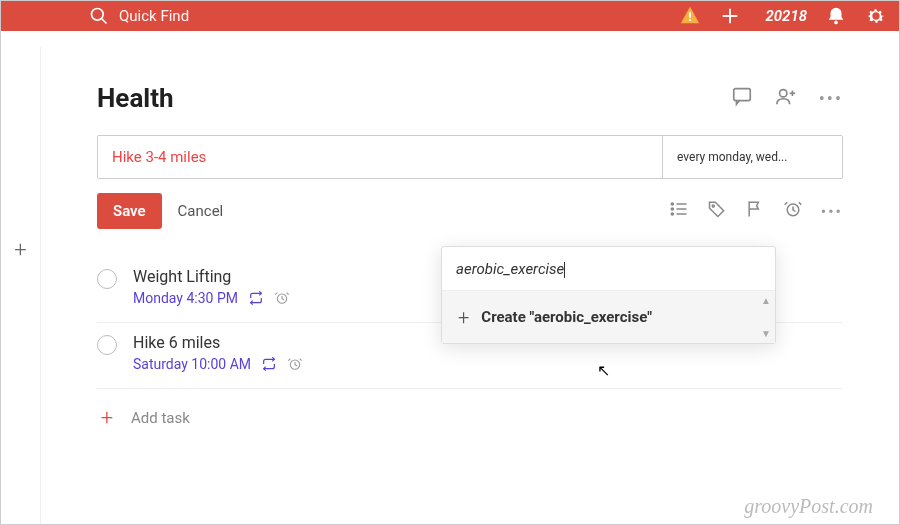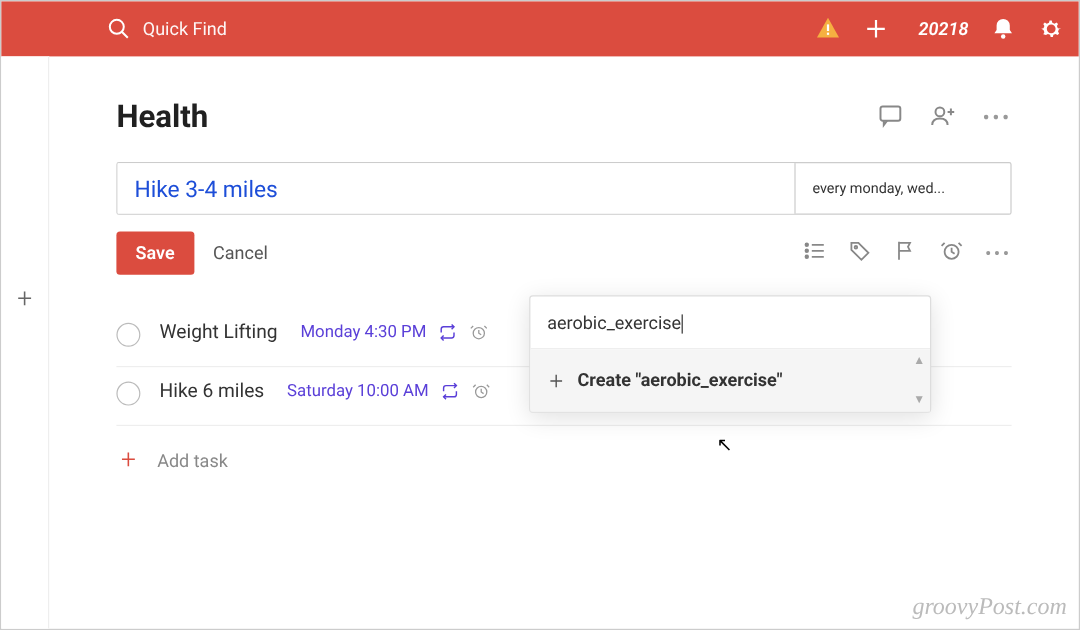--- a/index.html
+++ b/index.html
@@ -1,19 +1,19 @@
 <!DOCTYPE html>
 <html><head>
 <meta charset="utf-8">
 <style>
 * { margin:0; padding:0; box-sizing:border-box; font-family:-apple-system,BlinkMacSystemFont,"Segoe UI",Roboto,Arial,sans-serif; }
 body { width:900px; height:525px; background:#fff; border:1px solid #ccc; position:relative; overflow:hidden; }
 
 
-.topbar { background:#db4c3f; height:46px; display:flex; align-items:center; padding:0 12px 0 88px; color:#fff;gap:30px; }
+.topbar { background:#db4c3f; height:30px; display:flex; align-items:center; padding:0 12px 0 88px; color:#fff;gap:30px; }
 .search { display:flex; align-items:center; gap:10px; flex:1; }
 .search svg { width:20px; height:20px; }
 .search-text { font-size:15px; opacity:.95; }
 .top-actions { display:flex; align-items:center; gap:18px; }
 .top-actions > * { display:flex; align-items:center;font-style:italic; }
 .karma { display:flex; align-items:center; gap:6px; font-weight:600; font-size:15px; }
 .icon-btn svg { width:22px; height:22px; }
 
 
 .left-strip { position:absolute; left:0; top:46px; bottom:0; width:40px; border-right:1px solid #eee; background:#fff; display:flex; flex-direction:column; align-items:center; padding-top:190px; }
@@ -22,61 +22,61 @@
 
 .main { position:absolute; left:40px; right:0; top:46px; bottom:0; padding:36px 56px 16px 56px; }
 .page-head { display:flex; align-items:center; justify-content:space-between; margin-bottom:22px; }
 .title { font-size:26px; font-weight:700; color:#202020; }
 .head-actions { display:flex; gap:22px; align-items:center; color:#888; }
 .head-actions svg { width:22px; height:22px; }
 .dots { letter-spacing:2px; font-size:18px; color:#999; }
 
 
 .input-row { display:flex; border:1px solid #ccc; border-radius:2px; height:44px; }
-.input-row .task-name { flex:1; padding:0 14px; font-size:19px; border:none; outline:none; color:#1d4ed8; }
+.input-row .task-name { flex:1; padding:0 14px; font-size:15px; border:none; outline:none; color:#ef4444; }
 .input-row .date-cell { border-left:1px solid #ccc; width:180px; padding:0 14px; font-size:12px; color:#333; display:flex; align-items:center; white-space:nowrap; overflow:hidden; text-overflow:ellipsis; }
 
 
 .save-row { display:flex; align-items:center; margin-top:14px; gap:16px; }
 .save-btn { background:#db4c3f; color:#fff; border:none; padding:9px 16px; font-size:15px; font-weight:600; border-radius:3px; cursor:pointer; }
 .cancel { color:#555; font-size:15px; cursor:pointer; }
 .spacer { flex:1; }
 .tool-icons { display:flex; gap:18px; align-items:center; color:#888; }
 .tool-icons svg { width:20px; height:20px; }
 .tool-dots { color:#999; letter-spacing:2px; }
 
 
 .tasks { margin-top:28px; }
 .task { display:flex; align-items:flex-start; gap:16px; padding:10px 0 16px 0; border-bottom:1px solid #eee; }
 .circle { width:20px; height:20px; border:1.5px solid #bbb; border-radius:50%; margin-top:2px; flex-shrink:0; }
-.task-body { display:flex; flex-direction:row; gap:19px; }
+.task-body { display:flex; flex-direction:column; gap:4px; }
 .task-title { font-size:16px; color:#333; }
 .task-meta { display:flex; align-items:center; gap:10px; font-size:14px; color:#5a3fd8; }
 .task-meta svg { width:16px; height:16px; }
 .meta-icon { color:#999; }
 
 .add-task { display:flex; align-items:center; gap:14px; padding:16px 0; color:#888; font-size:15px; }
 .add-task .plus-ico { color:#db4c3f; font-size:22px; font-weight:300; width:20px; text-align:center; }
 
 
 .popup { position:absolute; left:440px; top:245px; width:335px; background:#fff; border:1px solid #ddd; border-radius:3px; box-shadow:0 4px 20px rgba(0,0,0,.12); }
-.popup-input-wrap { padding:12px 14px; border-bottom:1px solid #eee; }
+.popup-input-wrap { padding:12px 14px; border-bottom:1px solid #eee;font-style:italic; }
 .popup-input { border:none; outline:none; font-size:15px; width:100%; color:#333; }
 .cursor { display:inline-block; width:1px; height:16px; background:#333; vertical-align:middle; }
 .popup-body { position:relative; }
 .popup-msg { padding:12px 16px; color:#888; font-size:14px; }
 .popup-create { padding:14px 16px; display:flex; align-items:center; gap:12px; background:#f5f5f5; cursor:pointer; }
 .popup-create .plus-ico { font-size:20px; color:#555; font-weight:300; }
 .popup-create-text { font-weight:700; font-size:15px; color:#333; }
 .scroll-arrow { position:absolute; right:4px; font-size:10px; color:#aaa; }
 .scroll-arrow.up { top:4px; }
 .scroll-arrow.down { bottom:4px; }
 .mouse-cursor { position:absolute; left:596px; top:360px; font-size:16px; color:#000; pointer-events:none; }
 
-.watermark { position:absolute; right:10px; bottom:6px; font-family:Georgia,serif; font-style:italic; color:#bbb; font-size:20px; }
+.watermark { position:absolute; right:26px; bottom:6px; font-family:Georgia,serif; font-style:italic; color:#bbb; font-size:20px; }
 </style>
 </head>
 <body>
 
 <div class="topbar">
   <div class="search">
     <svg viewBox="0 0 24 24" fill="none" stroke="#fff" stroke-width="2">
         <circle cx="10" cy="10" r="7"></circle>
         <line x1="21" y1="21" x2="15" y2="15"></line>
       </svg>

